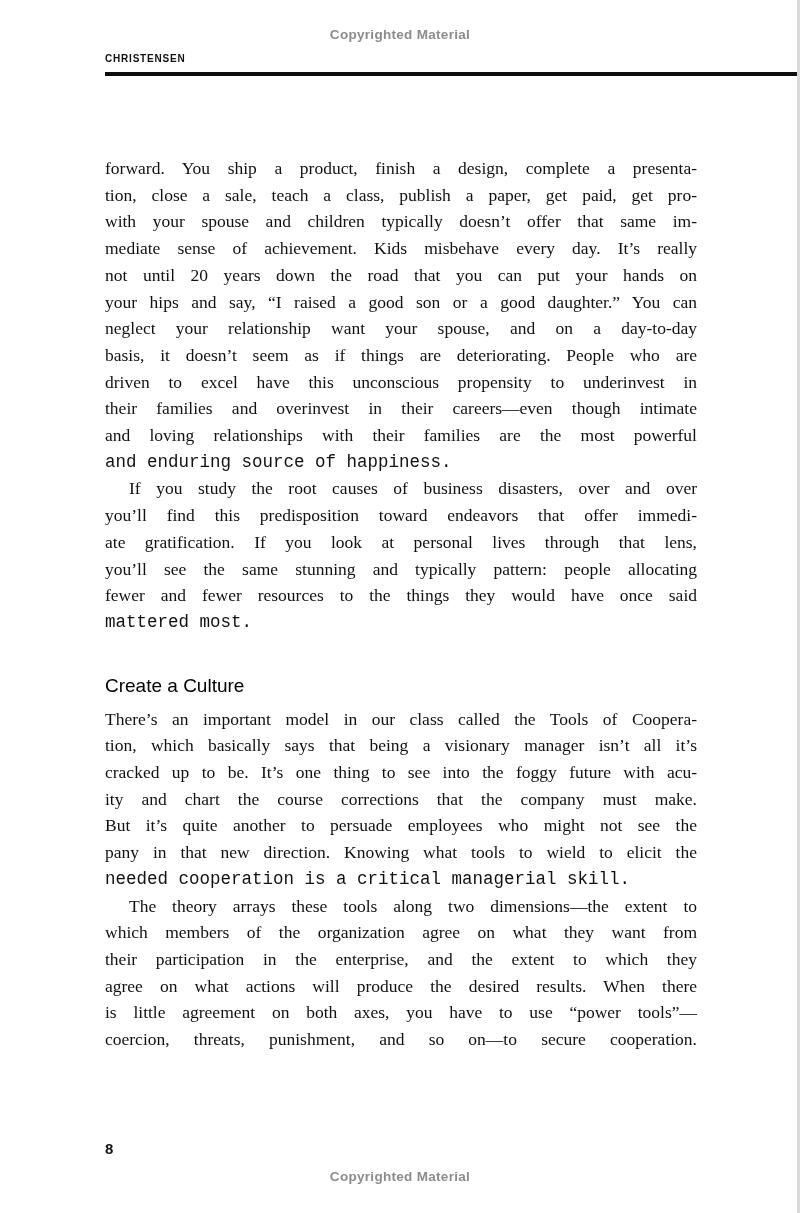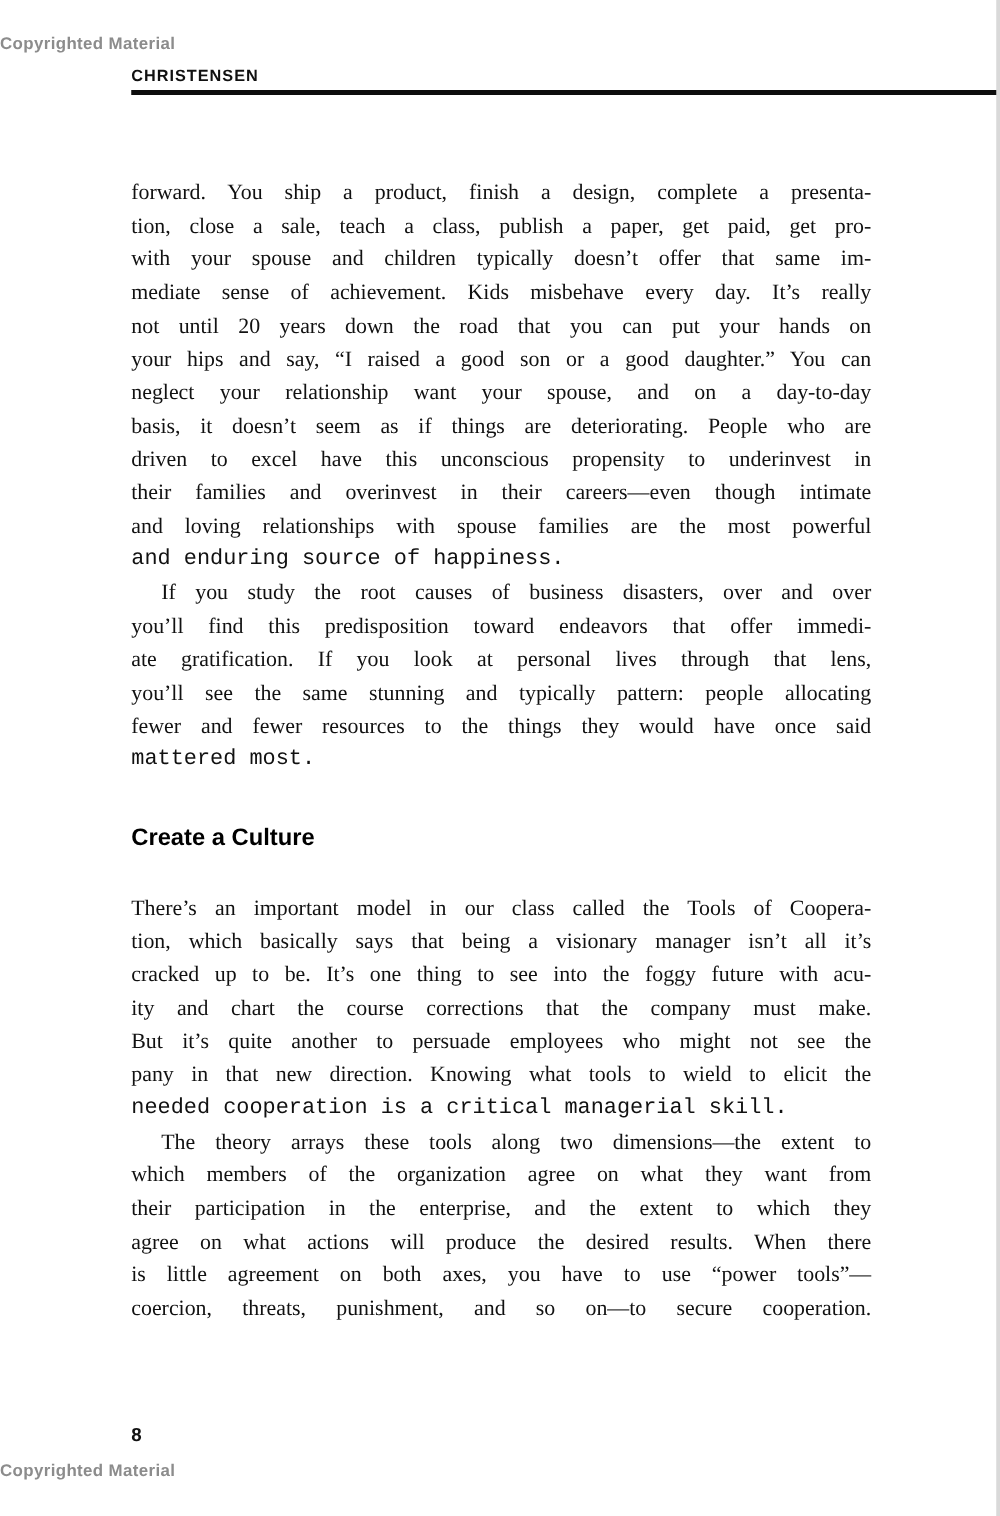--- a/index.html
+++ b/index.html
@@ -9,36 +9,36 @@
     height: 1213px;
     background: #ffffff;
     overflow: hidden;
     font-family: "Liberation Serif", serif;
     color: #111111;
   }
   .top-notice, .bottom-notice {
     position: absolute;
     left: 0;
     width: 100%;
-    text-align: left;
+    text-align: center;
     font-family: "Liberation Sans", sans-serif;
     font-weight: 600;
     font-size: 13.5px;
     color: #8c8c8c;
     letter-spacing: 0.3px;
   }
   .top-notice { top: 27px; }
   .bottom-notice { top: 1169px; }
   .running-header {
     position: absolute;
     top: 53px;
     left: 105px;
     font-family: "Liberation Sans", sans-serif;
     font-weight: bold;
-    font-size: 13px;
+    font-size: 10px;
     letter-spacing: 0.8px;
     color: #111111;
   }
   .header-rule {
     position: absolute;
     top: 72px;
     left: 105px;
     right: 0;
     height: 4px;
     background: #0d0d0d;
@@ -46,41 +46,41 @@
   .page-edge-shadow {
     position: absolute;
     top: 0;
     right: 0;
     width: 3px;
     height: 100%;
     background: #d9d9d9;
   }
   .page-body {
     position: absolute;
-    top: 140px;
+    top: 155px;
     left: 105px;
     width: 592px;
     font-size: 17.5px;
     line-height: 26.7px;
   }
   .paragraph { margin: 0; }
   .line {
     text-align: justify;
     text-align-last: justify;
     text-justify: inter-word;
     white-space: normal;
   }
   .line.last { text-align-last: left; font-family: Liberation Mono, monospace; }
   .line.indent { padding-left: 24px; }
   .section-heading {
     font-family: "Liberation Sans", sans-serif;
-    font-weight: bold;
+    font-weight: normal;
     font-size: 19px;
     color: #000000;
-    margin: 38px 0 30px 0;
+    margin: 38px 0 8px 0;
     line-height: 24px;
   }
   .page-number {
     position: absolute;
     top: 1140px;
     left: 105px;
     font-family: "Liberation Sans", sans-serif;
     font-weight: bold;
     font-size: 15px;
     color: #111111;
@@ -98,21 +98,21 @@
         <div class="line">forward. You ship a product, finish a design, complete a presenta-</div>
         <div class="line">tion, close a sale, teach a class, publish a paper, get paid, get pro-</div>
         <div class="line">with your spouse and children typically doesn’t offer that same im-</div>
         <div class="line">mediate sense of achievement. Kids misbehave every day. It’s really</div>
         <div class="line">not until 20 years down the road that you can put your hands on</div>
         <div class="line">your hips and say, “I raised a good son or a good daughter.” You can</div>
         <div class="line">neglect your relationship want your spouse, and on a day-to-day</div>
         <div class="line">basis, it doesn’t seem as if things are deteriorating. People who are</div>
         <div class="line">driven to excel have this unconscious propensity to underinvest in</div>
         <div class="line">their families and overinvest in their careers—even though intimate</div>
-        <div class="line">and loving relationships with spouse families are the most powerful</div>
+        <div class="line">and loving relationships with their families are the most powerful</div>
         <div class="line last">and enduring source of happiness.</div>
       </div>
       <div class="paragraph">
         <div class="line indent">If you study the root causes of business disasters, over and over</div>
         <div class="line">you’ll find this predisposition toward endeavors that offer immedi-</div>
         <div class="line">ate gratification. If you look at personal lives through that lens,</div>
         <div class="line">you’ll see the same stunning and typically pattern: people allocating</div>
         <div class="line">fewer and fewer resources to the things they would have once said</div>
         <div class="line last">mattered most.</div>
       </div>

